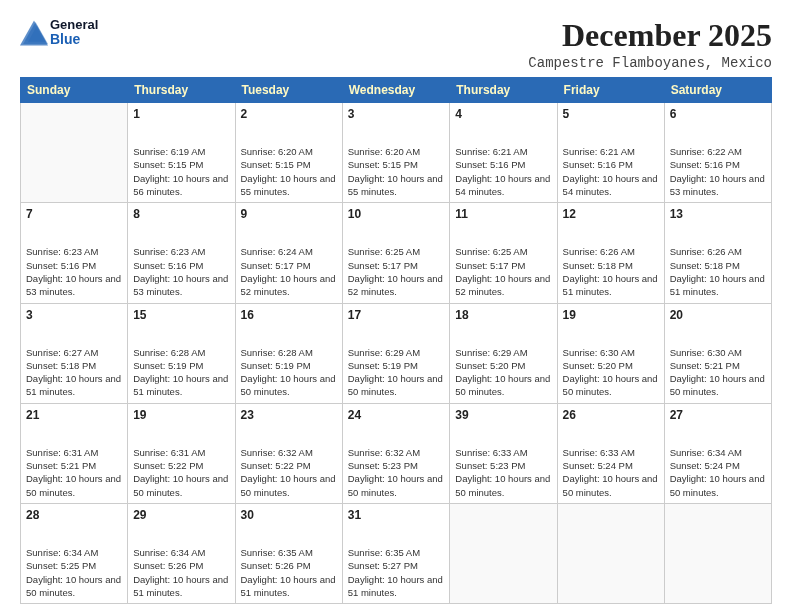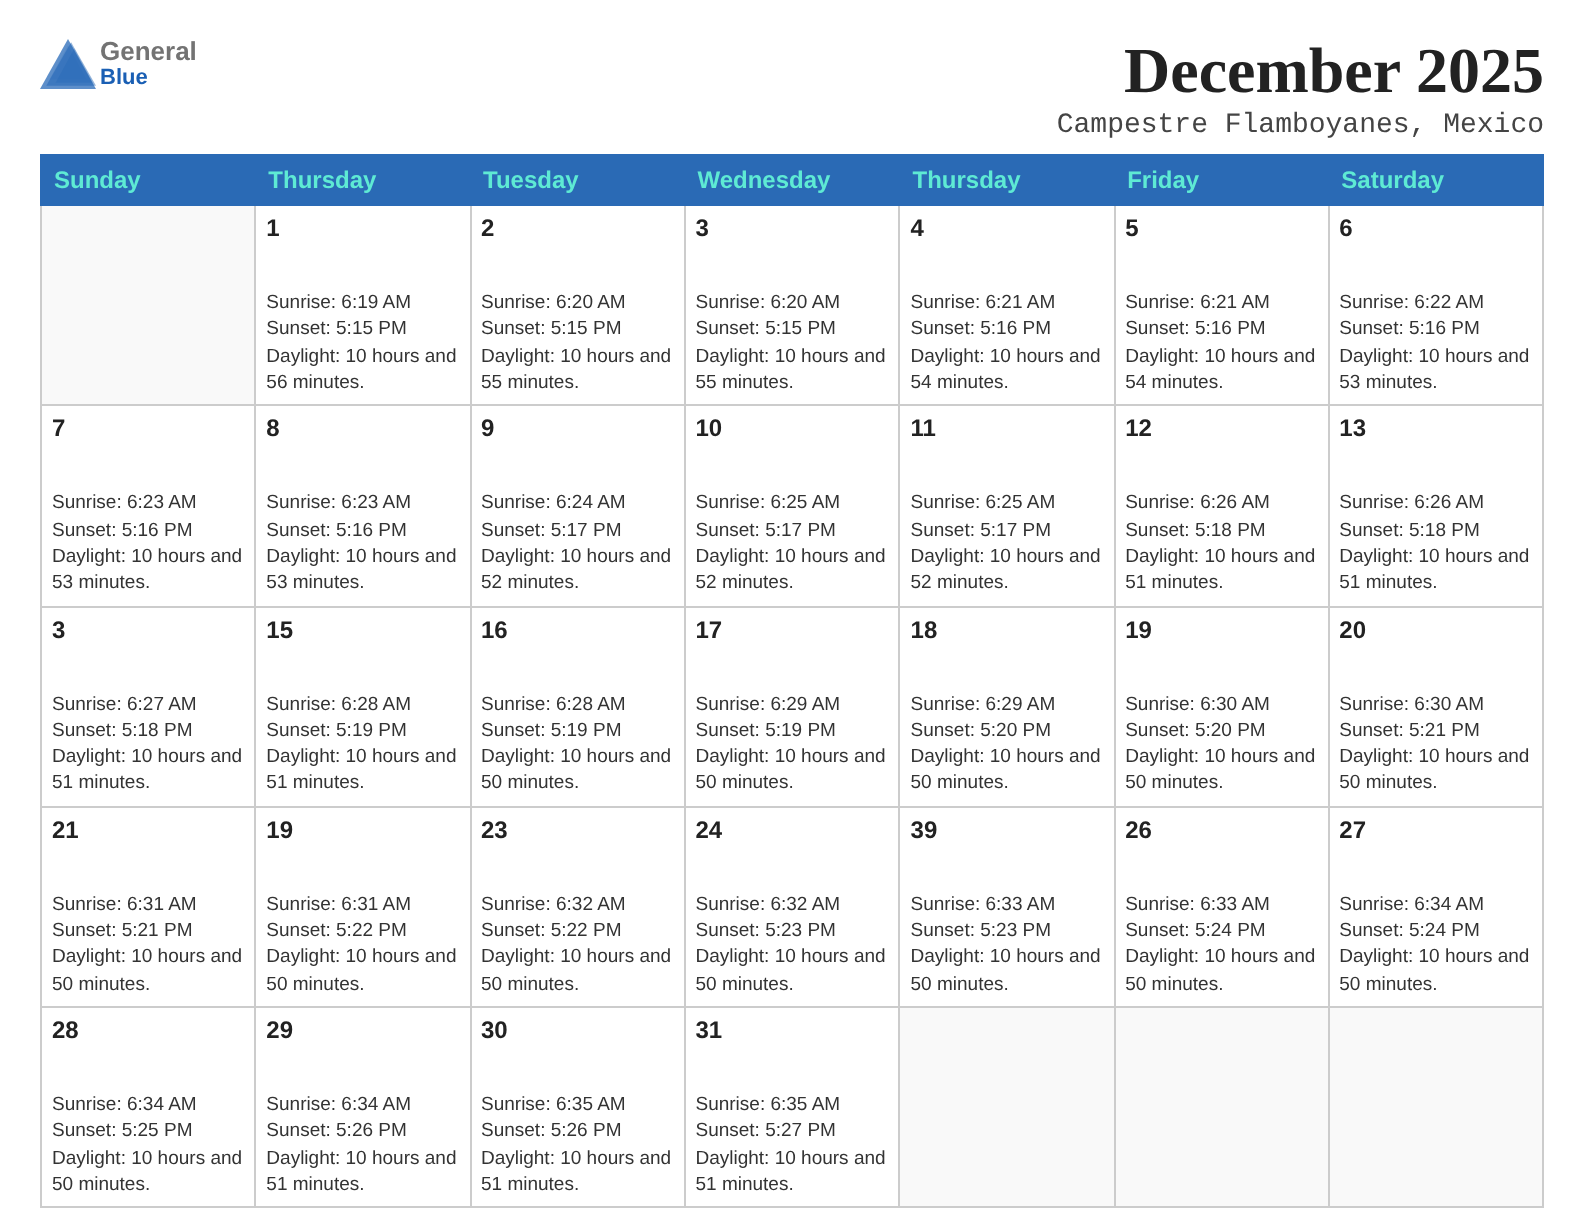--- a/index.html
+++ b/index.html
@@ -28,22 +28,22 @@
       gap: 0px;
     }
     .logo-text {
       display: flex;
       flex-direction: column;
       font-size: 13px;
       font-weight: bold;
       line-height: 1.1;
       color: #333;
     }
-    .logo-text span.general { color: #737373; font-size: 13px; }
-    .logo-text span.blue { color: #1a5fb4; font-size: 11px; }
+    .logo-text span.general { color: #0f172a; font-size: 13px; }
+    .logo-text span.blue { color: #1a5fb4; font-size: 14px; }
     .logo-icon {
       width: 28px;
       height: 28px;
       margin-right: 2px;
     }
     .title-block {
       text-align: right;
     }
     .month-title {
       font-size: 32px;
@@ -59,21 +59,21 @@
       font-family: Liberation Mono, monospace;
     }
     .calendar {
       width: 100%;
       border-collapse: collapse;
       border: 1px solid #bbb;
       font-size: 10.5px;
     }
     .calendar th {
       background: #2a6ab5;
-      color: #5eead4;
+      color: #fef9c3;
       text-align: left;
       padding: 5px 6px;
       font-size: 12px;
       font-weight: bold;
       border: 1px solid #2a6ab5;
     }
     .calendar td {
       vertical-align: top;
       border: 1px solid #ccc;
       padding: 4px 5px;

